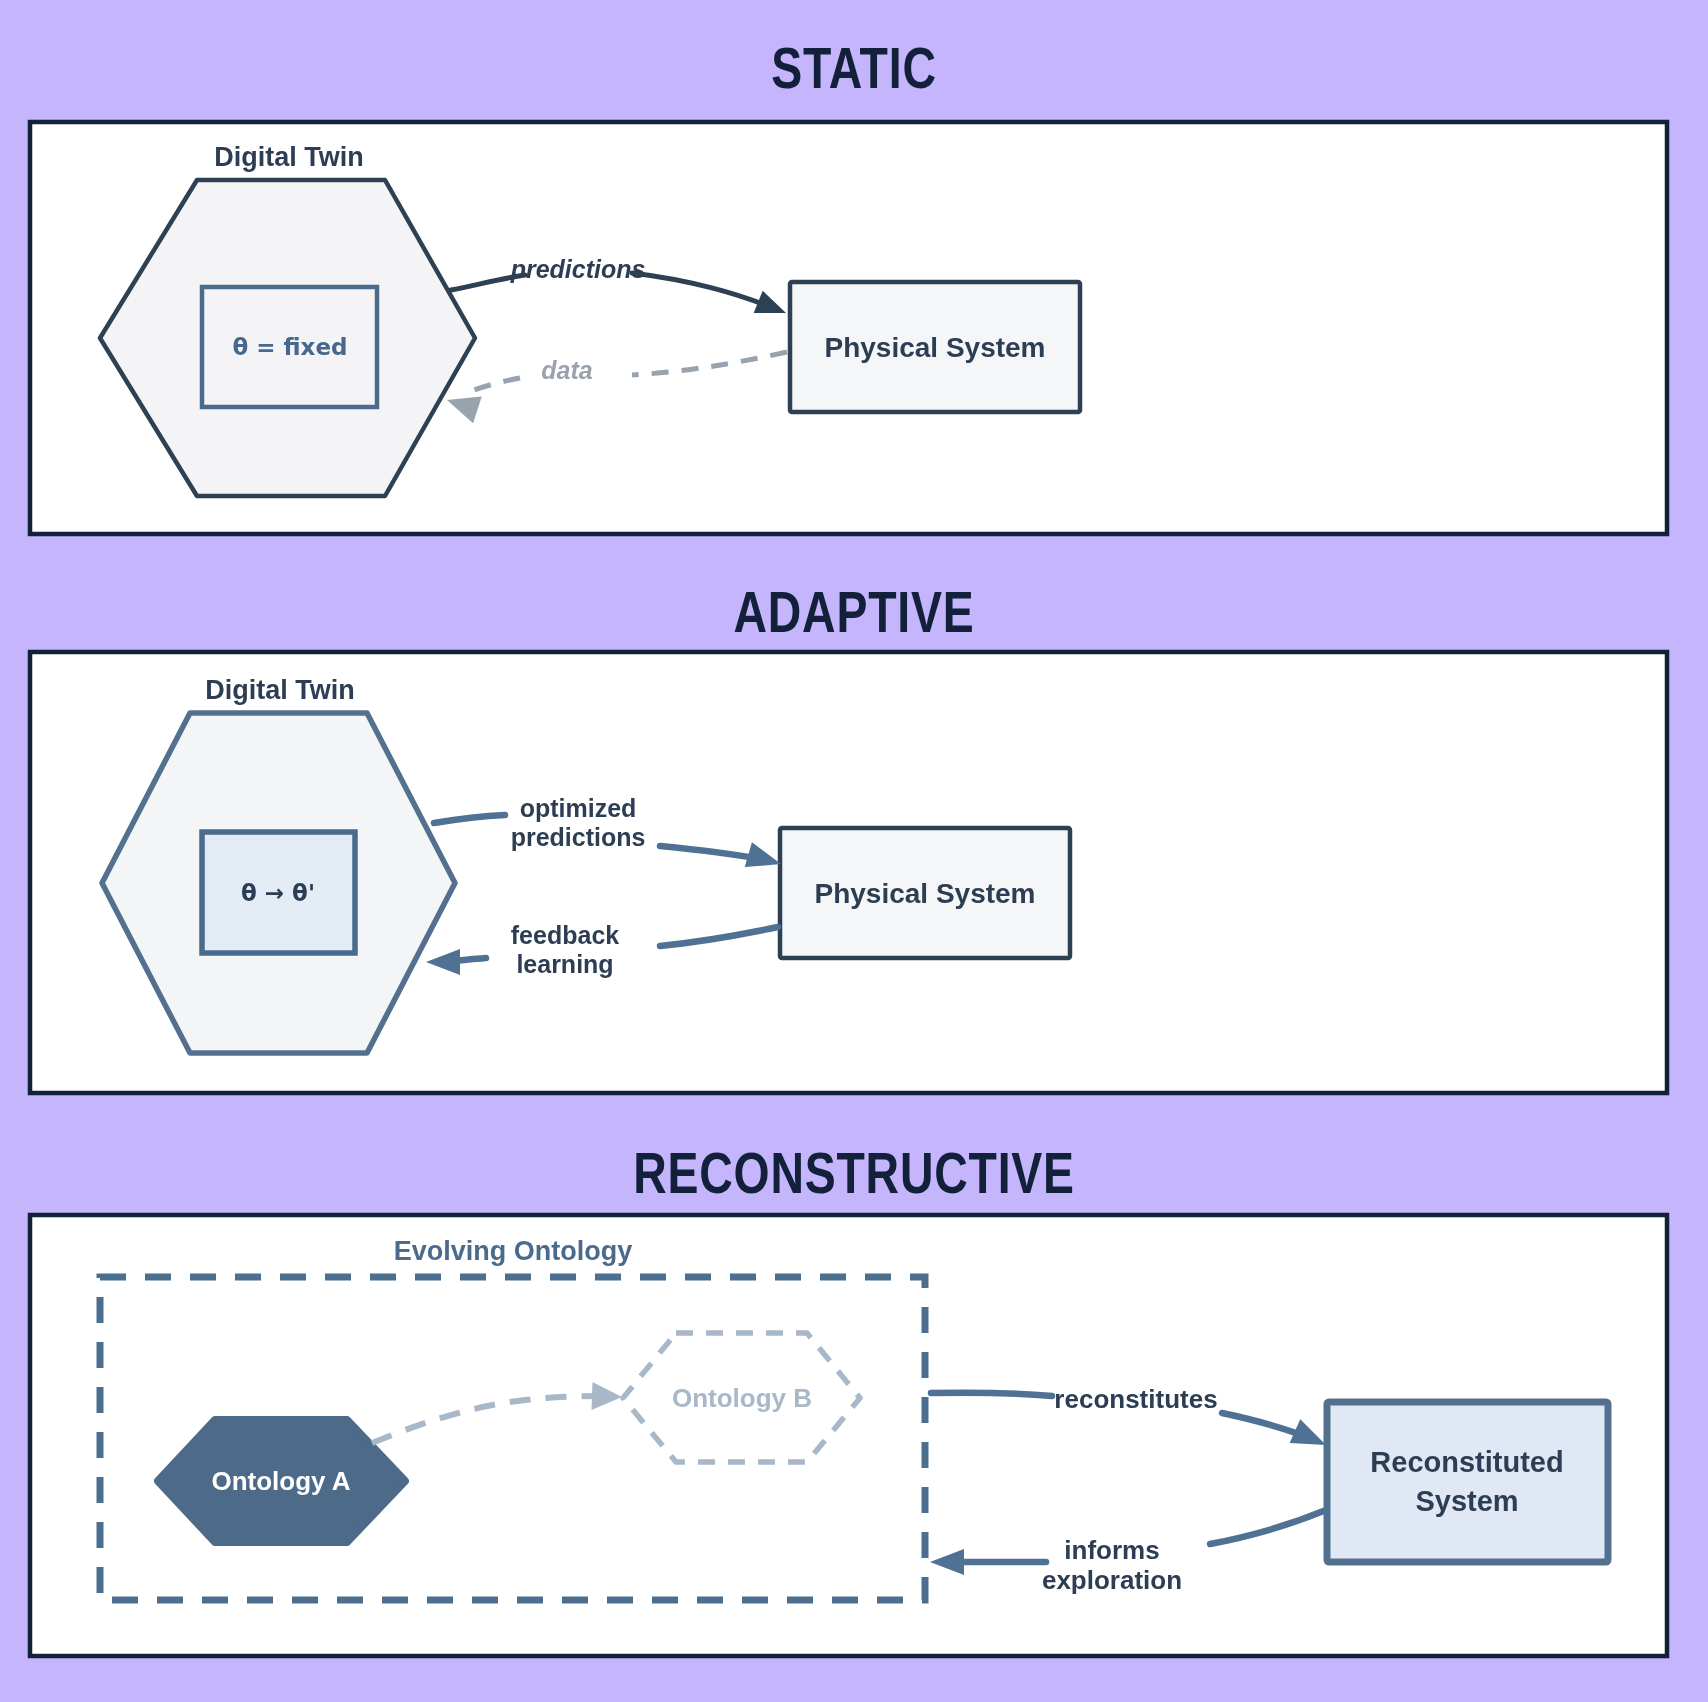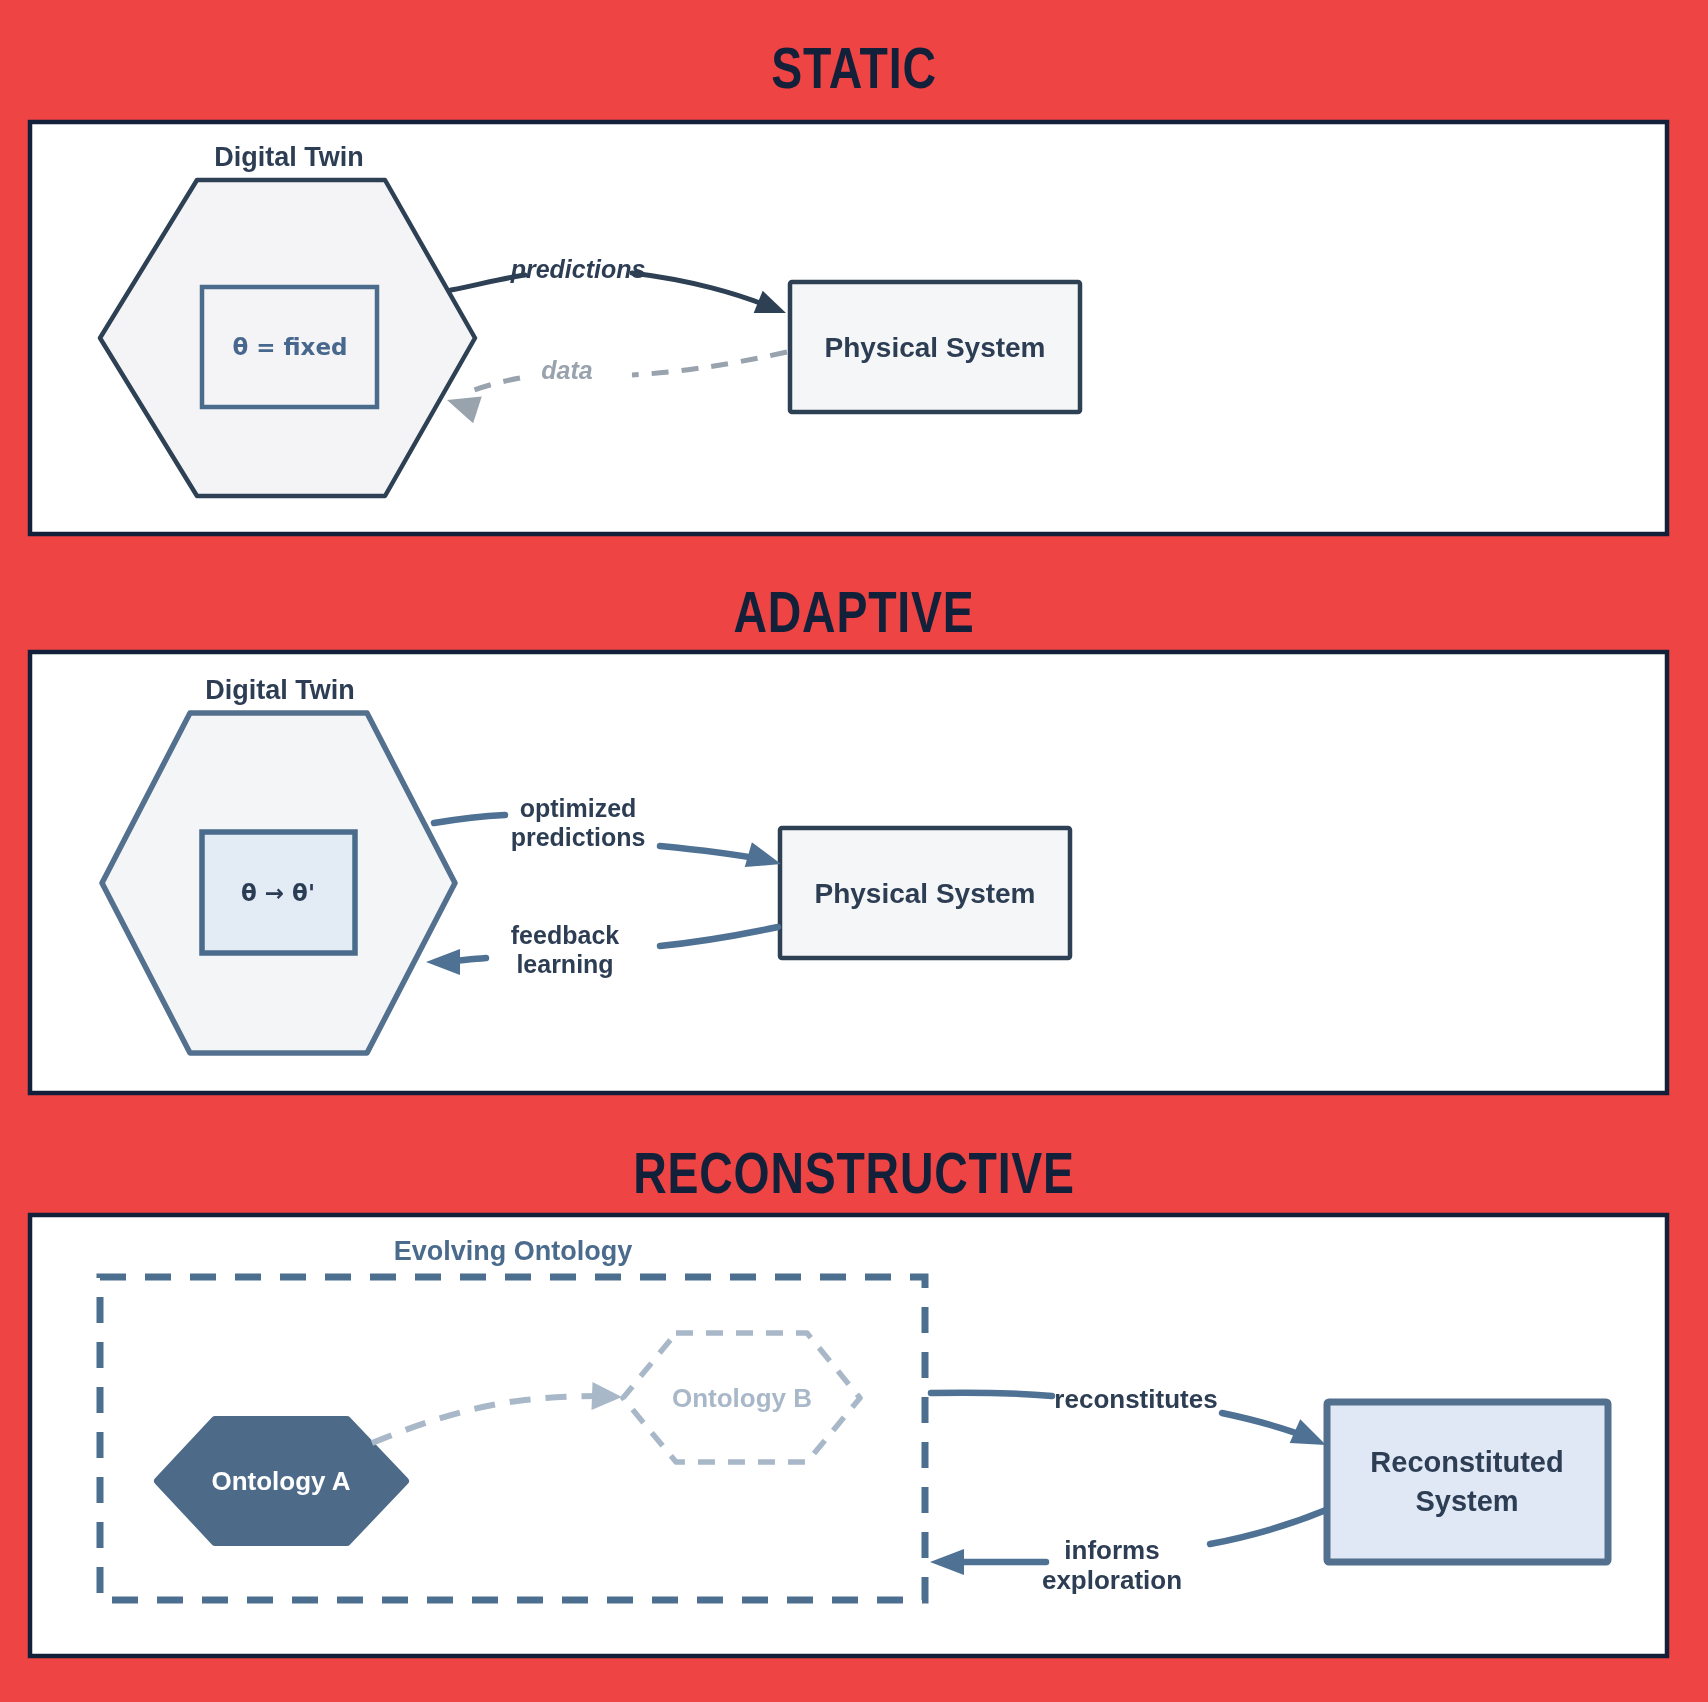--- a/index.html
+++ b/index.html
@@ -1,20 +1,20 @@
 <!DOCTYPE html>
 <html><head>
 <meta charset="utf-8">
 <style>
   html,body{margin:0;padding:0;background:#ffffff;}
   .canvas{
     position:relative;
     width:1708px;
     height:1702px;
-    background:#ef4444;
+    background:#c4b5fd;
     font-family:"Liberation Sans", sans-serif;
   }
   svg{display:block;}
   text{font-family:"Liberation Sans","DejaVu Sans",sans-serif;}
   .title-text{font-weight:600;letter-spacing:1px;}
   .shape-label{font-weight:700;}
   .param-text{font-family:"DejaVu Sans","Liberation Sans",sans-serif;font-weight:700;}
   .flow-label{font-weight:700;}
   .flow-label-italic{font-style:italic;font-weight:600;}
 </style>

